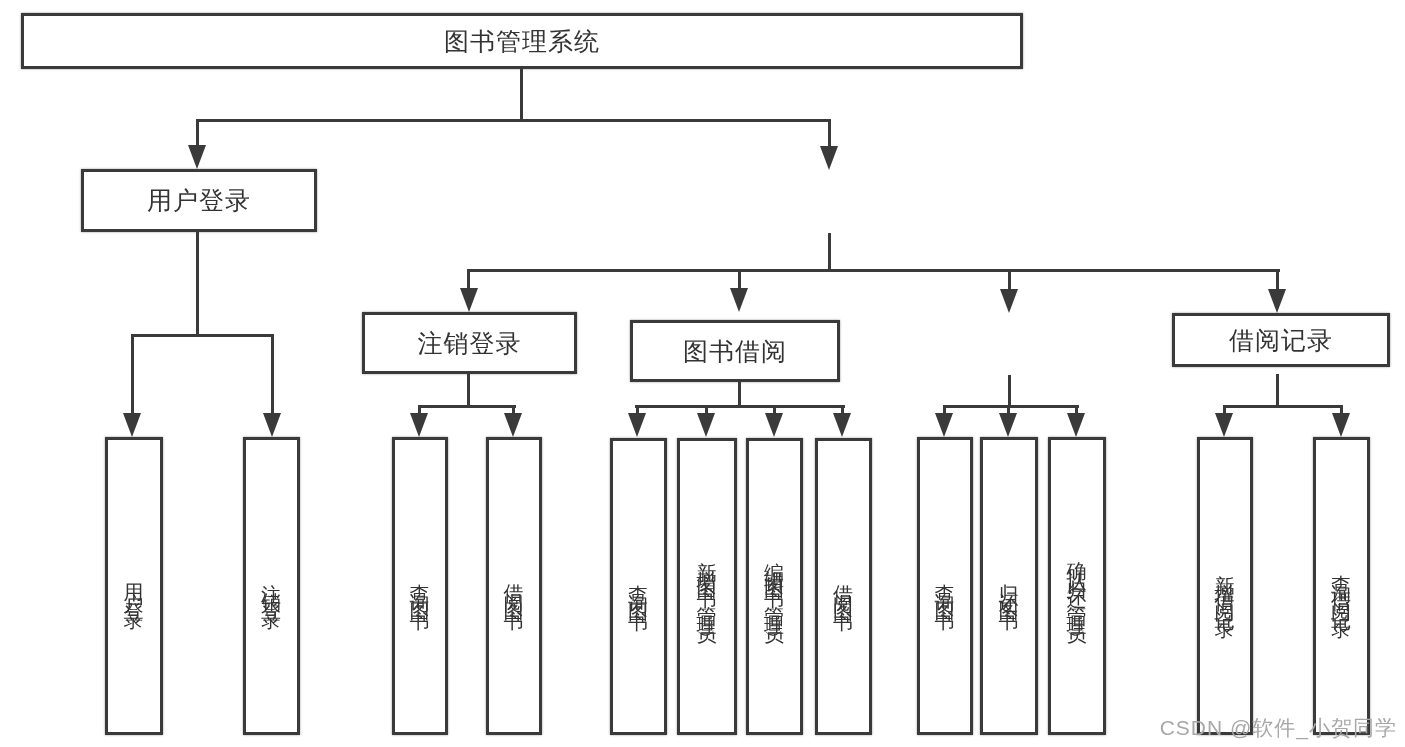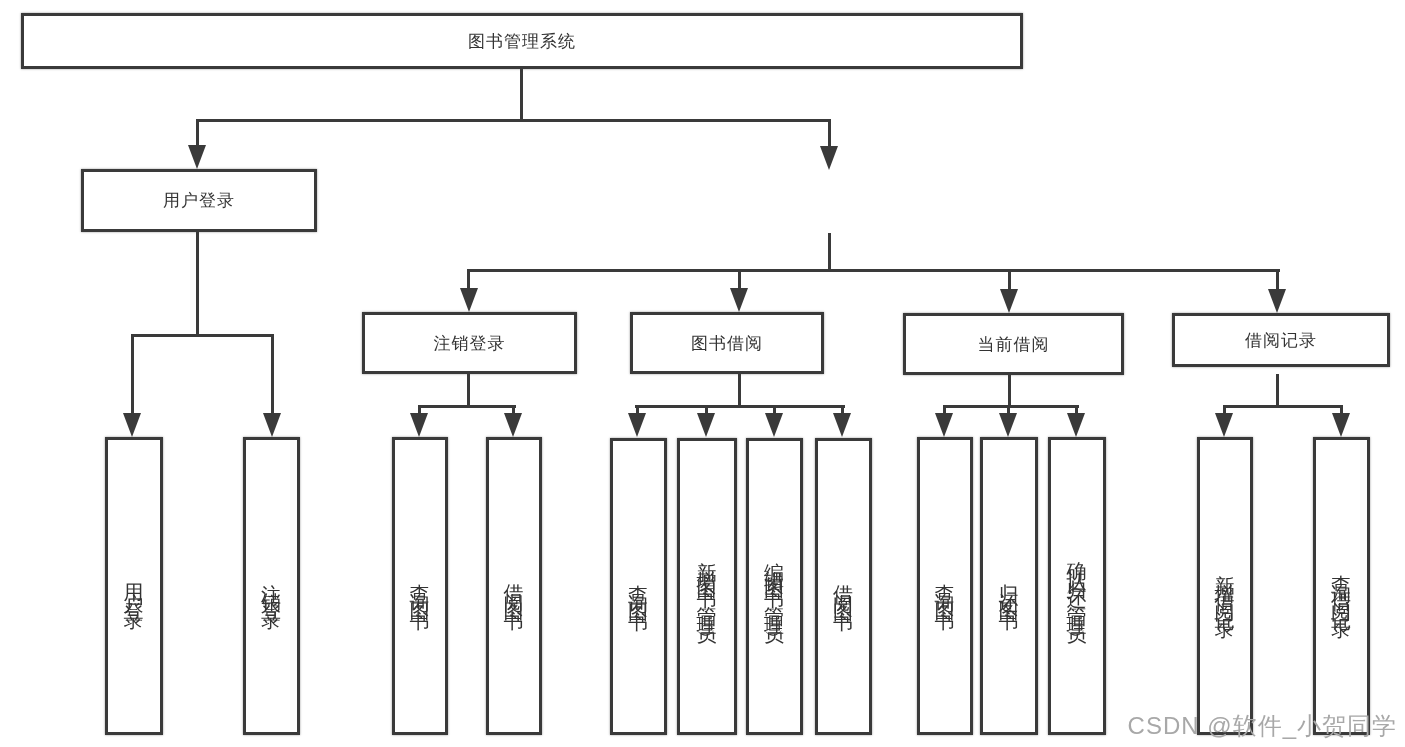--- a/index.html
+++ b/index.html
@@ -17,21 +17,21 @@
     position:relative;overflow:hidden;
   }
   .stage{position:absolute;left:0;top:0;width:1405px;height:747px;}
   .node{
     position:absolute;
     background:var(--node-fill);
     border:3px solid var(--line);
     box-shadow:0 0 2px rgba(70,70,70,.55);
     display:flex;align-items:center;justify-content:center;
     color:var(--text);
-    font-size:17px;letter-spacing:1px;
+    font-size:25px;letter-spacing:1px;
     box-sizing:border-box;
     z-index:2;
   }
   .leaf{
     position:absolute;
     background:var(--node-fill);
     border:3px solid var(--line);
     box-shadow:0 0 2px rgba(70,70,70,.55);
     display:flex;align-items:center;justify-content:center;
     color:var(--text);
@@ -50,21 +50,21 @@
   .arrow{
     position:absolute;width:0;height:0;z-index:1;
     border-left:9px solid transparent;
     border-right:9px solid transparent;
     border-top:24px solid var(--line);
   }
   .watermark{
     position:absolute;
     right:8px;bottom:5px;
     color:var(--watermark);
-    font-size:24px;
+    font-size:21px;
     letter-spacing:1px;
     z-index:3;
     white-space:nowrap;
   }
 </style>
 </head>
 <body>
 
 <div class="stage">
 
@@ -91,22 +91,21 @@
   <div class="vline" style="left:467px;top:269px;height:22px;"></div>
   <div class="arrow" style="left:460px;top:288px;"></div>
   <div class="vline" style="left:738px;top:269px;height:22px;"></div>
   <div class="arrow" style="left:730px;top:288px;"></div>
   <div class="vline" style="left:1008px;top:269px;height:22px;"></div>
   <div class="arrow" style="left:1000px;top:289px;"></div>
   <div class="vline" style="left:1276px;top:269px;height:22px;"></div>
   <div class="arrow" style="left:1268px;top:289px;"></div>
 
   <div class="node" style="left:362px;top:312px;width:215px;height:62px;">注销登录</div>
-  <div class="node" style="left:630px;top:312px;width:194px;height:62px;">图书借阅</div>
-  <div class="node" style="left:903px;top:313px;width:221px;height:62px;">当前借阅</div>
+  <div class="node" style="left:630px;top:320px;width:210px;height:62px;">图书借阅</div>
   <div class="node" style="left:1172px;top:313px;width:218px;height:54px;">借阅记录</div>
 
   <div class="vline" style="left:467px;top:374px;height:34px;"></div>
   <div class="hline" style="left:418px;top:405px;width:98px;"></div>
   <div class="vline" style="left:418px;top:405px;height:10px;"></div>
   <div class="arrow" style="left:410px;top:413px;"></div>
   <div class="vline" style="left:512px;top:405px;height:10px;"></div>
   <div class="arrow" style="left:504px;top:413px;"></div>
 
   <div class="vline" style="left:738px;top:374px;height:34px;"></div>

